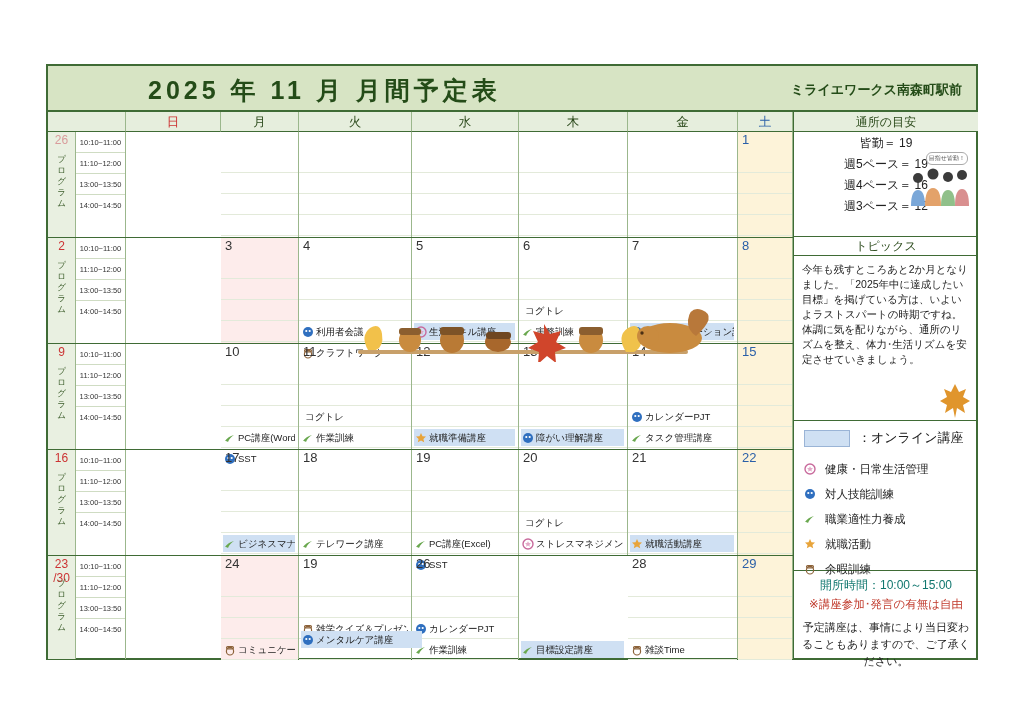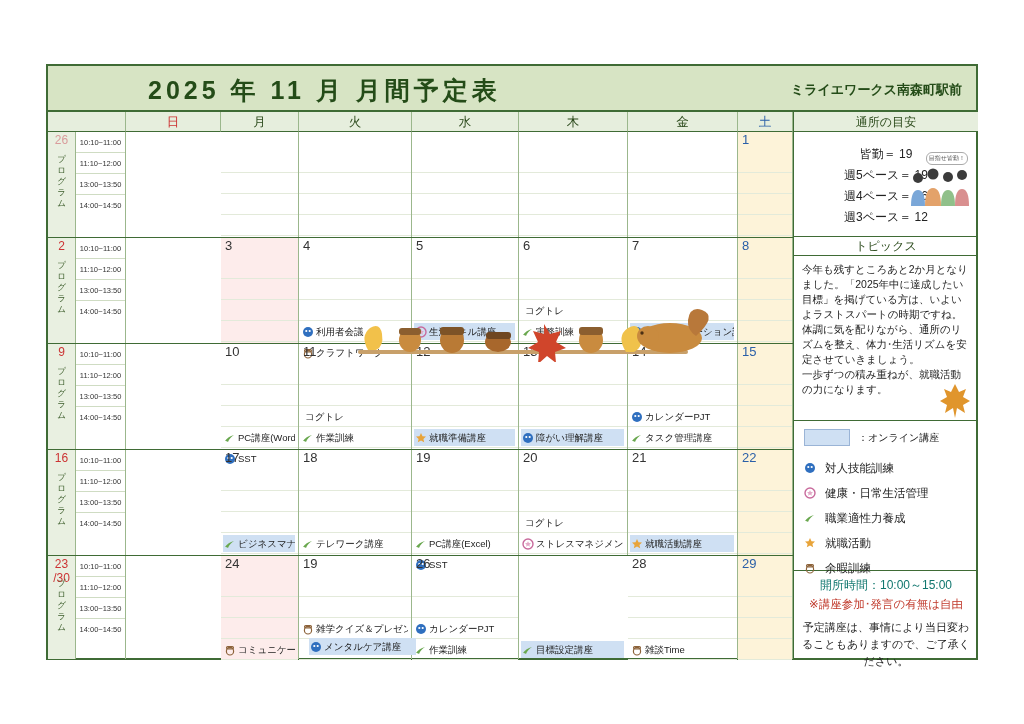--- a/index.html
+++ b/index.html
@@ -28,29 +28,29 @@
   .daycell.sat{background:#fdf3d9;}
   .daycell .numsat{color:#2a5fa8;}
   .slot{position:absolute;left:0;width:100%;height:21px;border-bottom:1px solid #e3eada;box-sizing:border-box;}
   .ev{position:absolute;left:2px;top:2px;right:2px;height:17px;font-size:9.5px;line-height:17px;white-space:nowrap;overflow:hidden;padding-left:15px;box-sizing:border-box;color:#222;}
   .ev.online{background:#cfe0f3;}
   .ev.noicon{padding-left:4px;}
   .ic{position:absolute;left:1px;top:50%;transform:translateY(-50%);width:12px;height:12px;font-size:10px;line-height:12px;text-align:center;}
   
   .rp{position:absolute;left:745px;top:46px;width:185px;height:548px;border-left:1px solid #3f6b35;box-sizing:border-box;}
   .rp-hd{height:20px;background:#e6eedd;border-bottom:1px solid #3f6b35;box-sizing:border-box;text-align:center;font-size:12px;line-height:20px;color:#2b4a1b;}
-  .rp-stats{position:relative;height:105px;border-bottom:1px solid #3f6b35;box-sizing:border-box;padding-top:12px;}
+  .rp-stats{position:relative;height:105px;border-bottom:1px solid #3f6b35;box-sizing:border-box;padding-top:1px;}
   .stat{font-size:12px;color:#222;text-align:center;line-height:21px;}
   .rp-topics-hd{height:19px;text-align:center;font-size:12px;line-height:19px;color:#2b4a1b;border-bottom:1px solid #3f6b35;box-sizing:border-box;}
   .rp-topics{position:relative;height:165px;border-bottom:1px solid #3f6b35;box-sizing:border-box;padding:6px 8px 0 8px;}
   .rp-topics p{margin:0;font-size:10.5px;line-height:15px;color:#222;}
   .rp-legend{position:relative;height:150px;border-bottom:1px solid #3f6b35;box-sizing:border-box;padding:8px 10px 0 10px;}
   .lg-online{display:flex;align-items:center;gap:8px;margin-bottom:10px;}
   .lg-online .sw{width:44px;height:15px;background:#cfe0f3;border:1px solid #9ab4d6;}
-  .lg-online .tx{font-size:10px;color:#222;}
+  .lg-online .tx{font-size:13px;color:#222;}
   .lg-row{display:flex;align-items:center;gap:9px;height:25px;font-size:11.5px;color:#222;}
   .rp-foot{position:relative;height:108px;padding:6px 6px 0 6px;box-sizing:border-box;text-align:center;}
   .rp-foot .t1{font-size:12px;color:#0f766e;margin-bottom:3px;}
   .rp-foot .t2{font-size:11.5px;color:#c0392b;margin-bottom:7px;}
   .rp-foot .t3{font-size:11px;color:#222;line-height:17px;}
   
   .art{position:absolute;pointer-events:none;}
   .people{position:absolute;right:6px;top:26px;width:66px;height:50px;}
   .bubble{position:absolute;left:6px;top:-2px;font-size:6px;color:#555;border:1px solid #aaa;border-radius:6px;padding:1px 2px;background:#fff;white-space:nowrap;}
 </style>
@@ -417,21 +417,21 @@
               </svg></span><span>雑学クイズ＆プレゼン</span></div>
           <div class="ev" style="left: 366px; width: 101px; top: 64px;"><span class="ic"><svg viewBox="0 0 12 12" width="12" height="12">
                 <circle cx="6" cy="6" r="5" fill="#2f6fbf"></circle>
                 <circle cx="4.3" cy="5" r="1.1" fill="#fff"></circle>
                 <circle cx="7.7" cy="5" r="1.1" fill="#fff"></circle>
               </svg></span><span>カレンダーPJT</span></div>
           <div class="ev" style="left: 175px; width: 72px; top: 85px;"><span class="ic"><svg viewBox="0 0 12 12" width="12" height="12">
                 <ellipse cx="6" cy="7.2" rx="3.6" ry="3.8" fill="none" stroke="#8c6239" stroke-width="1.2"></ellipse>
                 <rect x="2.6" y="2.6" width="6.8" height="2.2" rx="1" fill="none" stroke="#8c6239" stroke-width="1.2"></rect>
               </svg></span><span>コミュニケーション交流会</span></div>
-          <div class="ev online" style="left: 253px; width: 107px; top: 82px; margin-left: 8px;"><span class="ic"><svg viewBox="0 0 12 12" width="12" height="12">
+          <div class="ev online" style="left: 253px; width: 121px; top: 75px;"><span class="ic"><svg viewBox="0 0 12 12" width="12" height="12">
                 <circle cx="6" cy="6" r="5" fill="#2f6fbf"></circle>
                 <circle cx="4.3" cy="5" r="1.1" fill="#fff"></circle>
                 <circle cx="7.7" cy="5" r="1.1" fill="#fff"></circle>
               </svg></span><span>メンタルケア講座</span></div>
           <div class="ev" style="left: 366px; width: 101px; top: 85px;"><span class="ic"><svg viewBox="0 0 12 12" width="12" height="12">
                 <path d="M1 9c2-3 5-5 9-6-3 2-5 4-6 7-1-1-2-1-3-1z" fill="#6aa84f"></path>
               </svg></span><span>作業訓練</span></div>
           <div class="ev online" style="left: 473px; width: 103px; top: 85px;"><span class="ic"><svg viewBox="0 0 12 12" width="12" height="12">
                 <path d="M1 9c2-3 5-5 9-6-3 2-5 4-6 7-1-1-2-1-3-1z" fill="#6aa84f"></path>
               </svg></span><span>目標設定講座</span></div>
@@ -477,45 +477,44 @@
             <path d="M35 48 q0 -16 7 -16 q7 0 7 16z" fill="#90c08a"></path>
           <circle cx="56" cy="17" r="5" fill="#3b3b3b"></circle>
             <path d="M49 48 q0 -17 7 -17 q7 0 7 17z" fill="#d98f8f"></path>
         </svg>
         <div class="bubble" style="right:10px;top:20px;left:auto;">目指せ皆勤！</div>
       </div>
       <div class="rp-topics-hd">トピックス</div>
       <div class="rp-topics">
         <p>今年も残すところあと2か月となりました。「2025年中に達成したい目標」を掲げている方は、いよいよラストスパートの時期ですね。</p>
         <p>体調に気を配りながら、通所のリズムを整え、体力･生活リズムを安定させていきましょう。</p>
-        <p>一歩ずつの積み重ねが、就職活動の力になります。</p>
         <svg class="art" style="right:6px;bottom:2px;width:34px;height:36px;" viewBox="0 0 34 36">
           <path d="M17 2 l4 8 7 -3 -3 8 7 4 -7 4 2 8 -8 -5 -2 10 -2 -10 -8 5 2 -8 -7 -4 7 -4 -3 -8 7 3z" fill="#e0952c"></path>
         </svg>
       </div>
       <div class="rp-legend">
         <div class="lg-online">
           <span class="sw"></span>
           <span class="tx">：オンライン講座</span>
         </div>
         <div id="legend-items">
             <div class="lg-row">
               <span><svg viewBox="0 0 12 12" width="12" height="12">
+                  <circle cx="6" cy="6" r="5" fill="none" stroke="#c86a9c" stroke-width="1.4"></circle>
+                  <path d="M6 3.2l.9 1.9 2.1.2-1.6 1.4.5 2-1.9-1.1-1.9 1.1.5-2L3 5.3l2.1-.2z" fill="#e2a8c6"></path>
+                </svg></span>
+              <span>健康・日常生活管理</span>
+            </div>
+            <div class="lg-row">
+              <span><svg viewBox="0 0 12 12" width="12" height="12">
                   <circle cx="6" cy="6" r="5" fill="#2f6fbf"></circle>
                   <circle cx="4.3" cy="5" r="1.1" fill="#fff"></circle>
                   <circle cx="7.7" cy="5" r="1.1" fill="#fff"></circle>
                 </svg></span>
               <span>対人技能訓練</span>
-            </div>
-            <div class="lg-row">
-              <span><svg viewBox="0 0 12 12" width="12" height="12">
-                  <circle cx="6" cy="6" r="5" fill="none" stroke="#c86a9c" stroke-width="1.4"></circle>
-                  <path d="M6 3.2l.9 1.9 2.1.2-1.6 1.4.5 2-1.9-1.1-1.9 1.1.5-2L3 5.3l2.1-.2z" fill="#e2a8c6"></path>
-                </svg></span>
-              <span>健康・日常生活管理</span>
             </div>
             <div class="lg-row">
               <span><svg viewBox="0 0 12 12" width="12" height="12">
                   <path d="M1 9c2-3 5-5 9-6-3 2-5 4-6 7-1-1-2-1-3-1z" fill="#6aa84f"></path>
                 </svg></span>
               <span>職業適性力養成</span>
             </div>
             <div class="lg-row">
               <span><svg viewBox="0 0 12 12" width="12" height="12">
                   <path d="M6 1l1.5 3.2 3.5.4-2.6 2.3.8 3.4L6 8.6 2.8 10.3l.8-3.4L1 4.6l3.5-.4z" fill="#e8a43a"></path>

